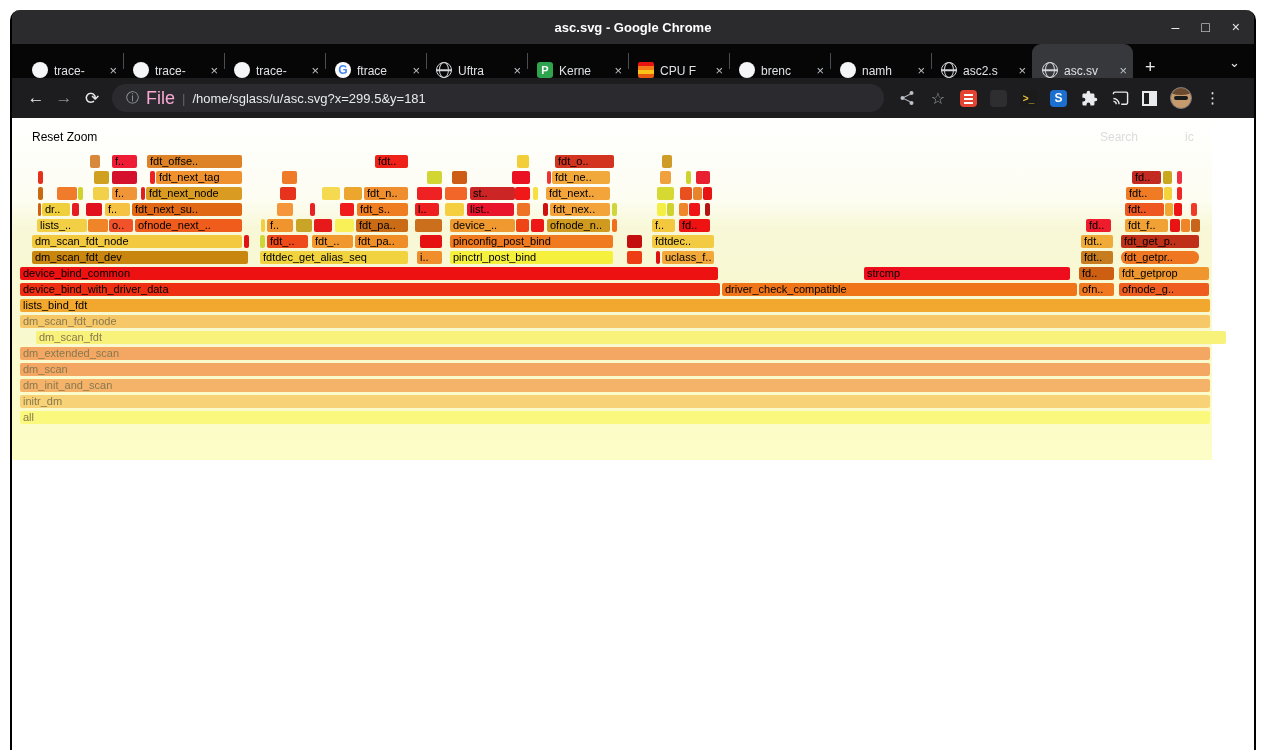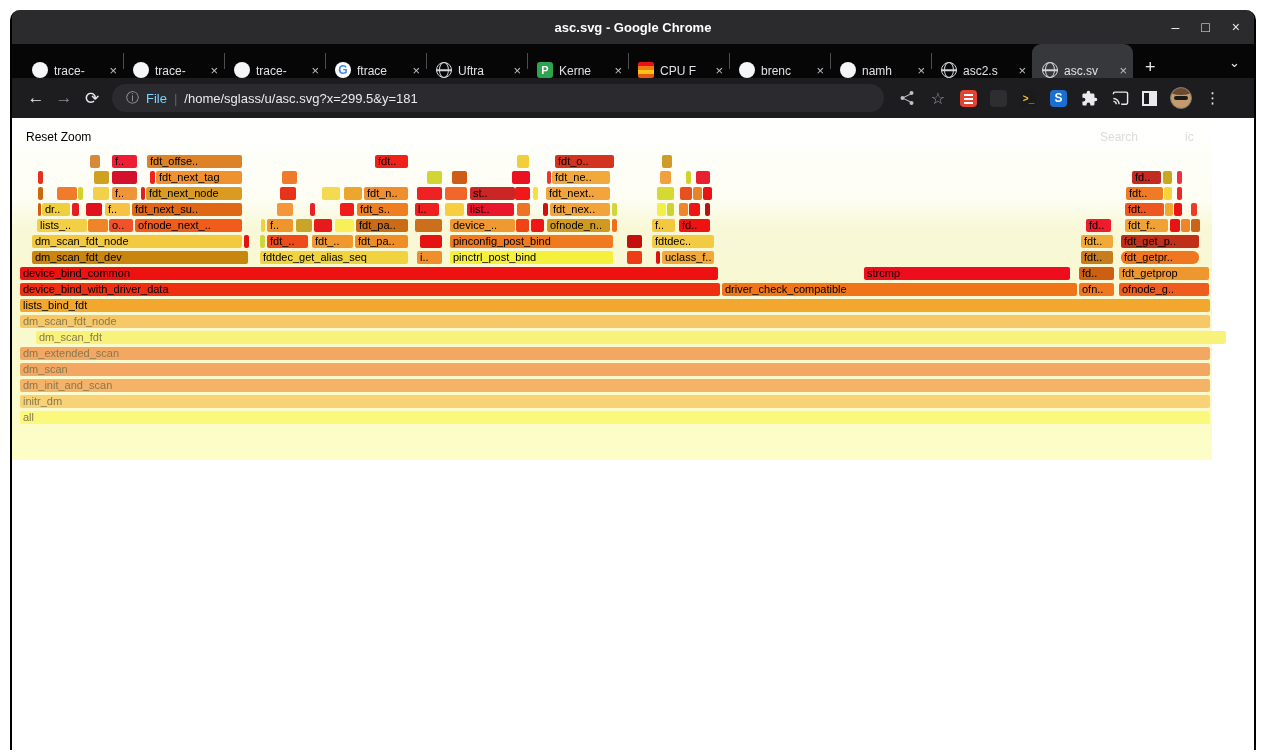--- a/index.html
+++ b/index.html
@@ -32,21 +32,21 @@
                       transform:translateY(-50%); background:#cfd2d6; }
   .ic-patchwork { background:#2ea44f; border-radius:3px; color:#fff; font-weight:bold; }
   .ic-flame { background:linear-gradient(180deg,#e81313 0 25%, #f57a18 25% 50%, #fcc419 50% 75%, #e85a10 75% 100%); border-radius:2px; }
 
   .toolbar { position:relative; height:40px; background:#1d1d20; display:flex; align-items:center; padding:0 10px; }
   .nav-btn { width:28px; text-align:center; font-size:17px; color:#e8eaed; }
   .nav-btn.dim { color:#8a8f94; }
   .omnibox { height:28px; flex:0 0 772px; margin-left:6px; background:#2b2b2f; border-radius:14px;
              display:flex; align-items:center; padding:0 14px; gap:7px; }
   .omnibox .info { color:#9aa0a6; font-size:13px; }
-  .omnibox .scheme { color:#7dd3fc; font-size:13px; }
+  .omnibox .scheme { color:#f9a8d4; font-size:18px; }
   .omnibox .sep { color:#5f6368; font-size:13px; }
   .omnibox .url { color:#e8eaed; font-size:13px; white-space:nowrap; }
   .tb-icons { display:flex; align-items:center; gap:13px; margin-left:14px; }
   .tb-ic { width:18px; height:18px; display:flex; align-items:center; justify-content:center; }
   .star { color:#9aa0a6; font-size:16px; }
   .x-sq { width:17px; height:17px; border-radius:4px; position:relative; }
   .x-todoist { background:#e44332; }
   .x-todoist::before { content:""; position:absolute; left:4px; top:4px; width:9px; height:2px; background:#fff;
                        box-shadow:0 4px 0 #fff, 0 8px 0 #fff; }
   .x-dim { background:#2e2e31; }
@@ -58,21 +58,21 @@
   .x-avatar::before { content:""; position:absolute; left:-2px; right:-2px; top:-2px; height:9px; border-radius:50%; background:#6b4a2f; }
   .x-avatar::after { content:""; position:absolute; left:3px; right:3px; top:8px; height:4px; border-radius:2px; background:#1a1a1a; }
   .x-dots { color:#e8eaed; font-size:15px; letter-spacing:0; }
   .newtab { color:#e8eaed; font-size:18px; margin-left:12px; }
   .tab-chevron { position:absolute; right:14px; bottom:8px; color:#e8eaed; font-size:13px; }
 
   
   .page { position:relative; height:664px; background:#fff; overflow:hidden; }
   .flame-svg { position:absolute; left:0px; top:0px; width:1200px; height:342px;
                background:linear-gradient(180deg,#ffffff 0%, #fdfdf2 24%, #f8f8d8 32%, #f9f9cf 62%, #fdfdc6 100%); }
-  .reset-zoom { position:absolute; left:14px; top:12px; font-size:12px; color:#000; cursor:pointer; }
+  .reset-zoom { position:absolute; left:20px; top:12px; font-size:12px; color:#000; cursor:pointer; }
   .flame-title { position:absolute; left:0; right:0; top:8px; text-align:center; font-size:17px; color:#000; }
   .search-btn { position:absolute; left:1088px; top:12px; font-size:12px; color:#dcdcdc; }
   .ic-btn { position:absolute; left:1173px; top:12px; font-size:12px; color:#dcdcdc; }
   .frame { position:absolute; height:13px; border-radius:2px; font-size:11px; line-height:13px; color:#000;
            padding-left:3px; overflow:hidden; white-space:nowrap; cursor:pointer; }
   .frame.faded { color:#87794f; }
 </style>
 </head>
 <body>
 

